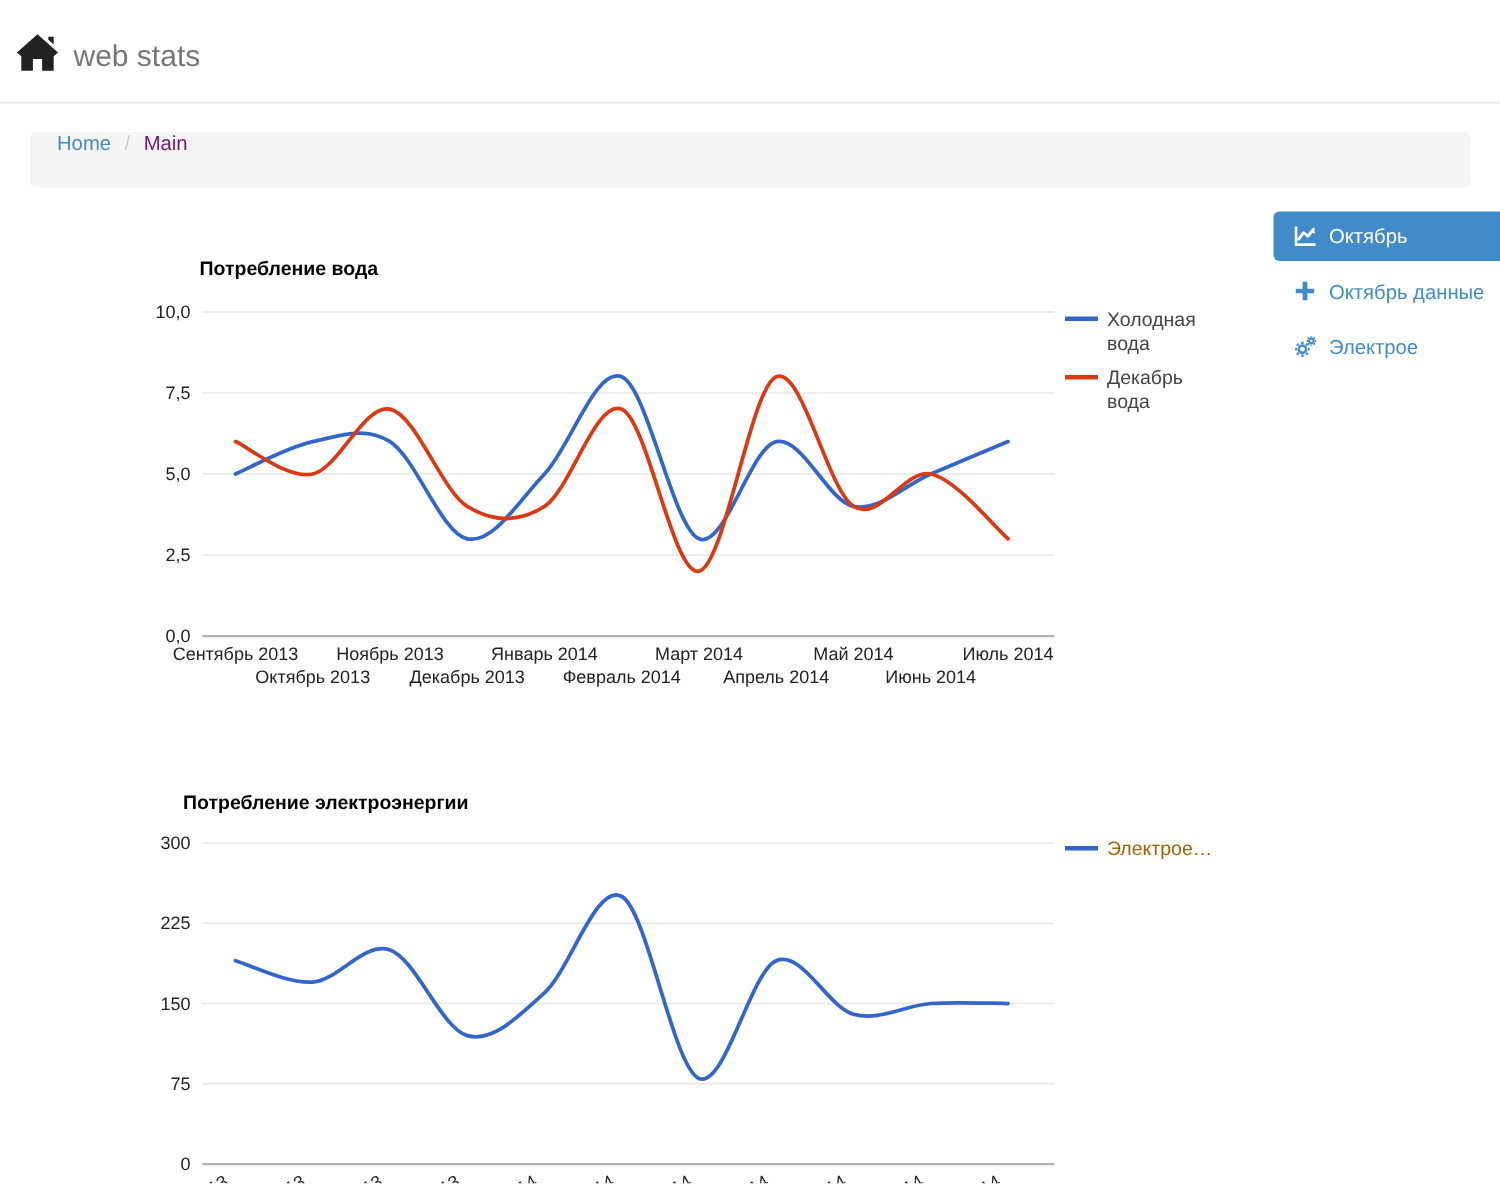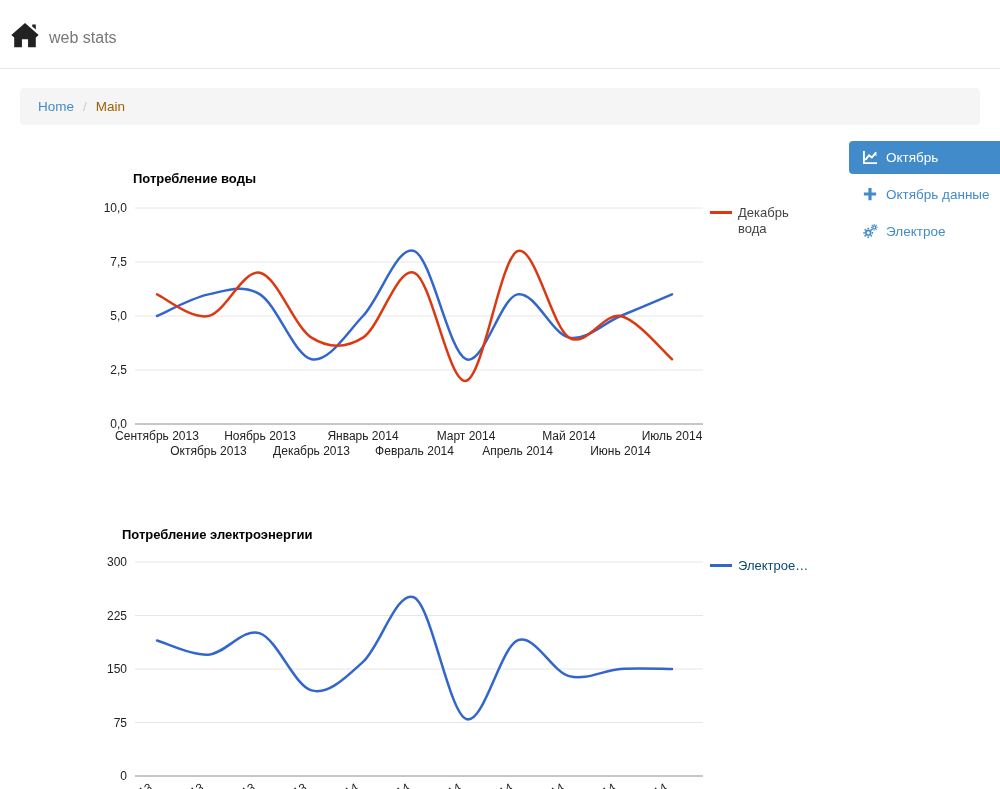--- a/index.html
+++ b/index.html
@@ -2,35 +2,35 @@
 <html><head>
 <meta charset="utf-8">
 <style>
   html,body{margin:0;padding:0;background:#fff;}
   body{width:1000px;height:789px;overflow:hidden;font-family:"Liberation Sans",sans-serif;}
   #page{position:relative;width:1000px;height:789px;background:#fff;}
 
   
   .navbar{position:absolute;left:0;top:0;width:1000px;height:68px;background:#fff;border-bottom:1px solid #e7e7e7;}
   .brand{position:absolute;left:10px;top:22px;display:flex;align-items:center;gap:9px;text-decoration:none;cursor:pointer;}
-  .brand-text{font-size:16px;color:#777;}
+  .brand-text{font-size:20px;color:#777;}
 
   
-  .breadcrumb{position:absolute;left:20px;top:88px;width:960px;height:37px;background:#f5f5f5;border-radius:4px;display:flex;align-items:center;padding-left:18px;box-sizing:border-box;font-size:13.5px;}
+  .breadcrumb{position:absolute;left:20px;top:88px;width:960px;height:37px;background:#f5f5f5;border-radius:4px;display:flex;align-items:flex-start;padding-left:18px;box-sizing:border-box;font-size:13.5px;}
   .crumb-link{color:#428bca;text-decoration:none;cursor:pointer;}
   .crumb-sep{color:#ccc;margin:0 9px;}
-  .crumb-active{color:#a16207;}
+  .crumb-active{color:#701a75;}
 
   
   .chart-title{position:absolute;font-size:13px;font-weight:bold;color:#000;}
   .legend{position:absolute;font-size:13px;color:#444;}
   .legend-item{display:flex;margin-bottom:7px;}
   .legend-swatch{display:inline-block;width:22px;height:3px;margin-top:6px;margin-right:6px;flex:none;}
   .legend-label{width:72px;line-height:16px;}
-  .legend-label.nowrap{width:auto;white-space:nowrap;color:#0c4a6e;text-align:center;}
+  .legend-label.nowrap{width:auto;white-space:nowrap;color:#a16207;text-align:center;}
   svg text{font-family:"Liberation Sans",sans-serif;}
 
   
   .side-nav{position:absolute;left:849px;top:141px;width:160px;}
   .pill{height:33px;display:flex;align-items:center;gap:8px;padding-left:14px;border-radius:4px;font-size:13.5px;color:#428bca;margin-bottom:4px;cursor:pointer;}
   .pill.active{background:#428bca;color:#fff;}
   .pill .ic{width:15px;height:15px;flex:none;display:inline-flex;}
 </style>
 </head>
 <body>
@@ -47,21 +47,21 @@
       <span class="brand-text">web stats</span>
     </a>
   </div>
 
   <div class="breadcrumb">
     <a class="crumb-link">Home</a>
     <span class="crumb-sep">/</span>
     <span class="crumb-active">Main</span>
   </div>
 
-  <div class="chart-title" style="left:133px;top:171px;">Потребление воды</div>
+  <div class="chart-title" style="left:133px;top:171px;">Потребление вода</div>
   <svg id="chart0" width="760" height="275" style="position:absolute;left:95px;top:190px;">
       <line x1="40" x2="608" y1="234" y2="234" stroke="#b3b3b3" stroke-width="1.5"></line>
       <text x="32" y="238" text-anchor="end" fill="#222222" font-size="12">0,0</text>
       <line x1="40" x2="608" y1="180" y2="180" stroke="#e6e6e6" stroke-width="1"></line>
       <text x="32" y="184" text-anchor="end" fill="#222222" font-size="12">2,5</text>
       <line x1="40" x2="608" y1="126" y2="126" stroke="#e6e6e6" stroke-width="1"></line>
       <text x="32" y="130" text-anchor="end" fill="#222222" font-size="12">5,0</text>
       <line x1="40" x2="608" y1="72" y2="72" stroke="#e6e6e6" stroke-width="1"></line>
       <text x="32" y="76" text-anchor="end" fill="#222222" font-size="12">7,5</text>
       <line x1="40" x2="608" y1="18" y2="18" stroke="#e6e6e6" stroke-width="1"></line>
@@ -74,20 +74,24 @@
       <text x="319.5" y="265" text-anchor="middle" fill="#222222" font-size="12">Февраль 2014</text>
       <text x="371" y="250" text-anchor="middle" fill="#222222" font-size="12">Март 2014</text>
       <text x="422.5" y="265" text-anchor="middle" fill="#222222" font-size="12">Апрель 2014</text>
       <text x="474" y="250" text-anchor="middle" fill="#222222" font-size="12">Май 2014</text>
       <text x="525.5" y="265" text-anchor="middle" fill="#222222" font-size="12">Июнь 2014</text>
       <text x="577" y="250" text-anchor="middle" fill="#222222" font-size="12">Июль 2014</text>
       <path d="M62 126C70.6 122.4 96.3 108.0 113.5 104.4C130.7 100.8 147.8 93.6 165 104.4C182.2 115.2 199.3 165.6 216.5 169.2C233.7 172.8 250.8 144.0 268 126C285.2 108.0 302.3 54.0 319.5 61.19999999999999C336.7 68.4 353.8 162.0 371 169.2C388.2 176.4 405.3 108.0 422.5 104.4C439.7 100.8 456.8 144.0 474 147.6C491.2 151.2 508.3 133.2 525.5 126C542.7 118.8 568.4 108.0 577 104.4" fill="none" stroke="#3366CC" stroke-width="2.5" stroke-linejoin="round" stroke-linecap="round"></path>
       <path d="M62 104.4C70.6 108.0 96.3 129.6 113.5 126C130.7 122.4 147.8 79.2 165 82.80000000000001C182.2 86.4 199.3 136.8 216.5 147.6C233.7 158.4 250.8 158.4 268 147.6C285.2 136.8 302.3 75.6 319.5 82.80000000000001C336.7 90.0 353.8 194.4 371 190.8C388.2 187.2 405.3 68.4 422.5 61.19999999999999C439.7 54.0 456.8 136.8 474 147.6C491.2 158.4 508.3 122.4 525.5 126C542.7 129.6 568.4 162.0 577 169.2" fill="none" stroke="#DC3912" stroke-width="2.5" stroke-linejoin="round" stroke-linecap="round"></path>
     </svg>
   <div class="legend" style="left:710px;top:205px;">
+    <div class="legend-item">
+      <span class="legend-swatch" style="background:#3366CC"></span>
+      <span class="legend-label">Холодная вода</span>
+    </div>
     <div class="legend-item">
       <span class="legend-swatch" style="background:#DC3912"></span>
       <span class="legend-label">Декабрь вода</span>
     </div>
   </div>
 
   <div class="chart-title" style="left:122px;top:527px;">Потребление электроэнергии</div>
   <svg id="chart1" width="760" height="244" style="position:absolute;left:95px;top:545px;">
       <line x1="40" x2="608" y1="231" y2="231" stroke="#b3b3b3" stroke-width="1.5"></line>
       <text x="32" y="235" text-anchor="end" fill="#222222" font-size="12">0</text>

